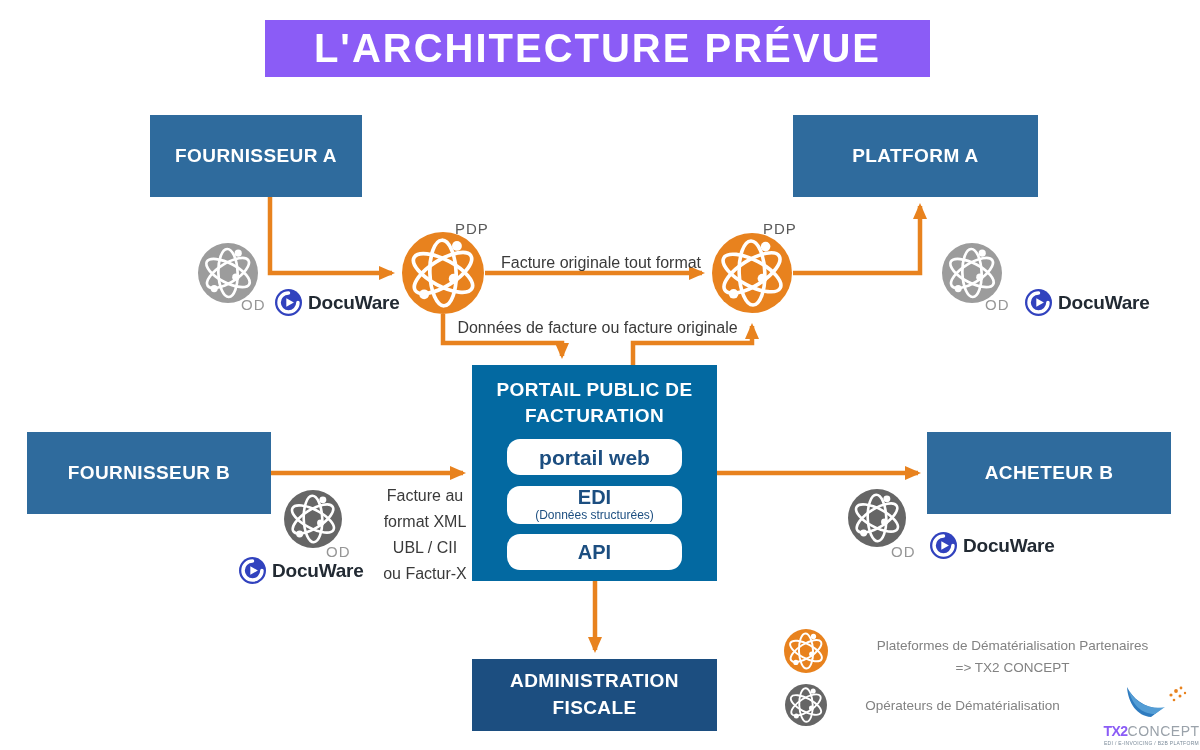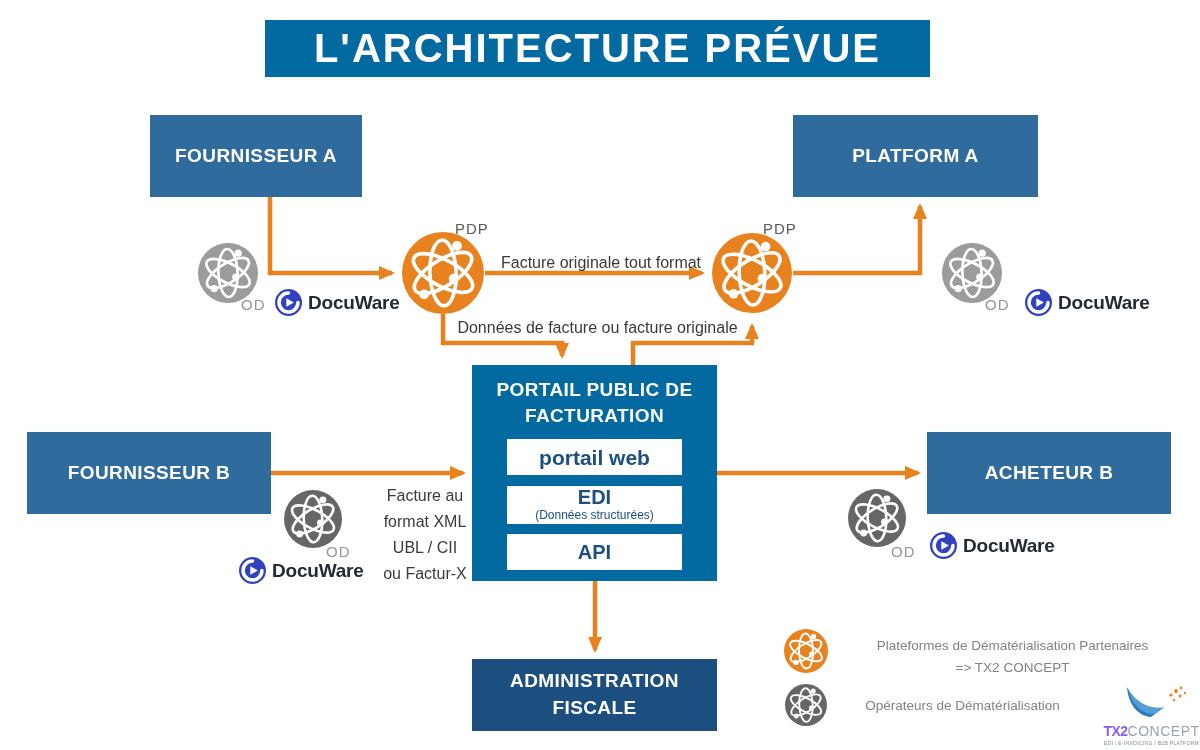--- a/index.html
+++ b/index.html
@@ -8,21 +8,21 @@
     font-family: "Liberation Sans", sans-serif;
     background: #ffffff;
     position: relative;
     overflow: hidden;
   }
   #stage { position: absolute; inset: 0; width: 1200px; height: 750px; }
 
   
   .title-banner {
     position: absolute; left: 265px; top: 20px; width: 665px; height: 57px;
-    background: #0369a1; color: #ffffff;
+    background: #8b5cf6; color: #ffffff;
     display: flex; align-items: center; justify-content: center;
     font-size: 40px; font-weight: 800; letter-spacing: 2px; white-space: nowrap;
   }
 
   
   .node {
     position: absolute; background: #2F6B9D; color: #ffffff;
     display: flex; align-items: center; justify-content: center; text-align: center;
     font-size: 19px; font-weight: bold; letter-spacing: 0.4px; line-height: 1.4;
   }
@@ -34,21 +34,21 @@
     background: #0369a1;
   }
   .portal-title {
     position: absolute; left: 0; top: 12px; width: 100%;
     color: #ffffff; font-size: 19px; font-weight: bold; text-align: center;
     line-height: 1.35; letter-spacing: 0.4px; padding: 0 14px;
   }
   .channel {
     position: absolute; left: 35px; width: 175px; background: #ffffff;
     display: flex; flex-direction: column; align-items: center; justify-content: center;
-    color: #1C4E80; text-align: center;
+    color: #1C4E80; text-align: center; border-radius: 13px;
   }
   .channel .ch-label { font-weight: bold; font-size: 20px; line-height: 1; }
   .channel .ch-sub { font-size: 12px; line-height: 1.15; margin-top: 2px; }
   .channel .ch-sub:empty { display: none; }
   #ch-portail { top: 74px; height: 36px; }
   #ch-portail .ch-label { font-size: 21px; text-transform: none; }
   #ch-edi { top: 121px; height: 38px; }
   #ch-api { top: 169px; height: 36px; }
 
   

